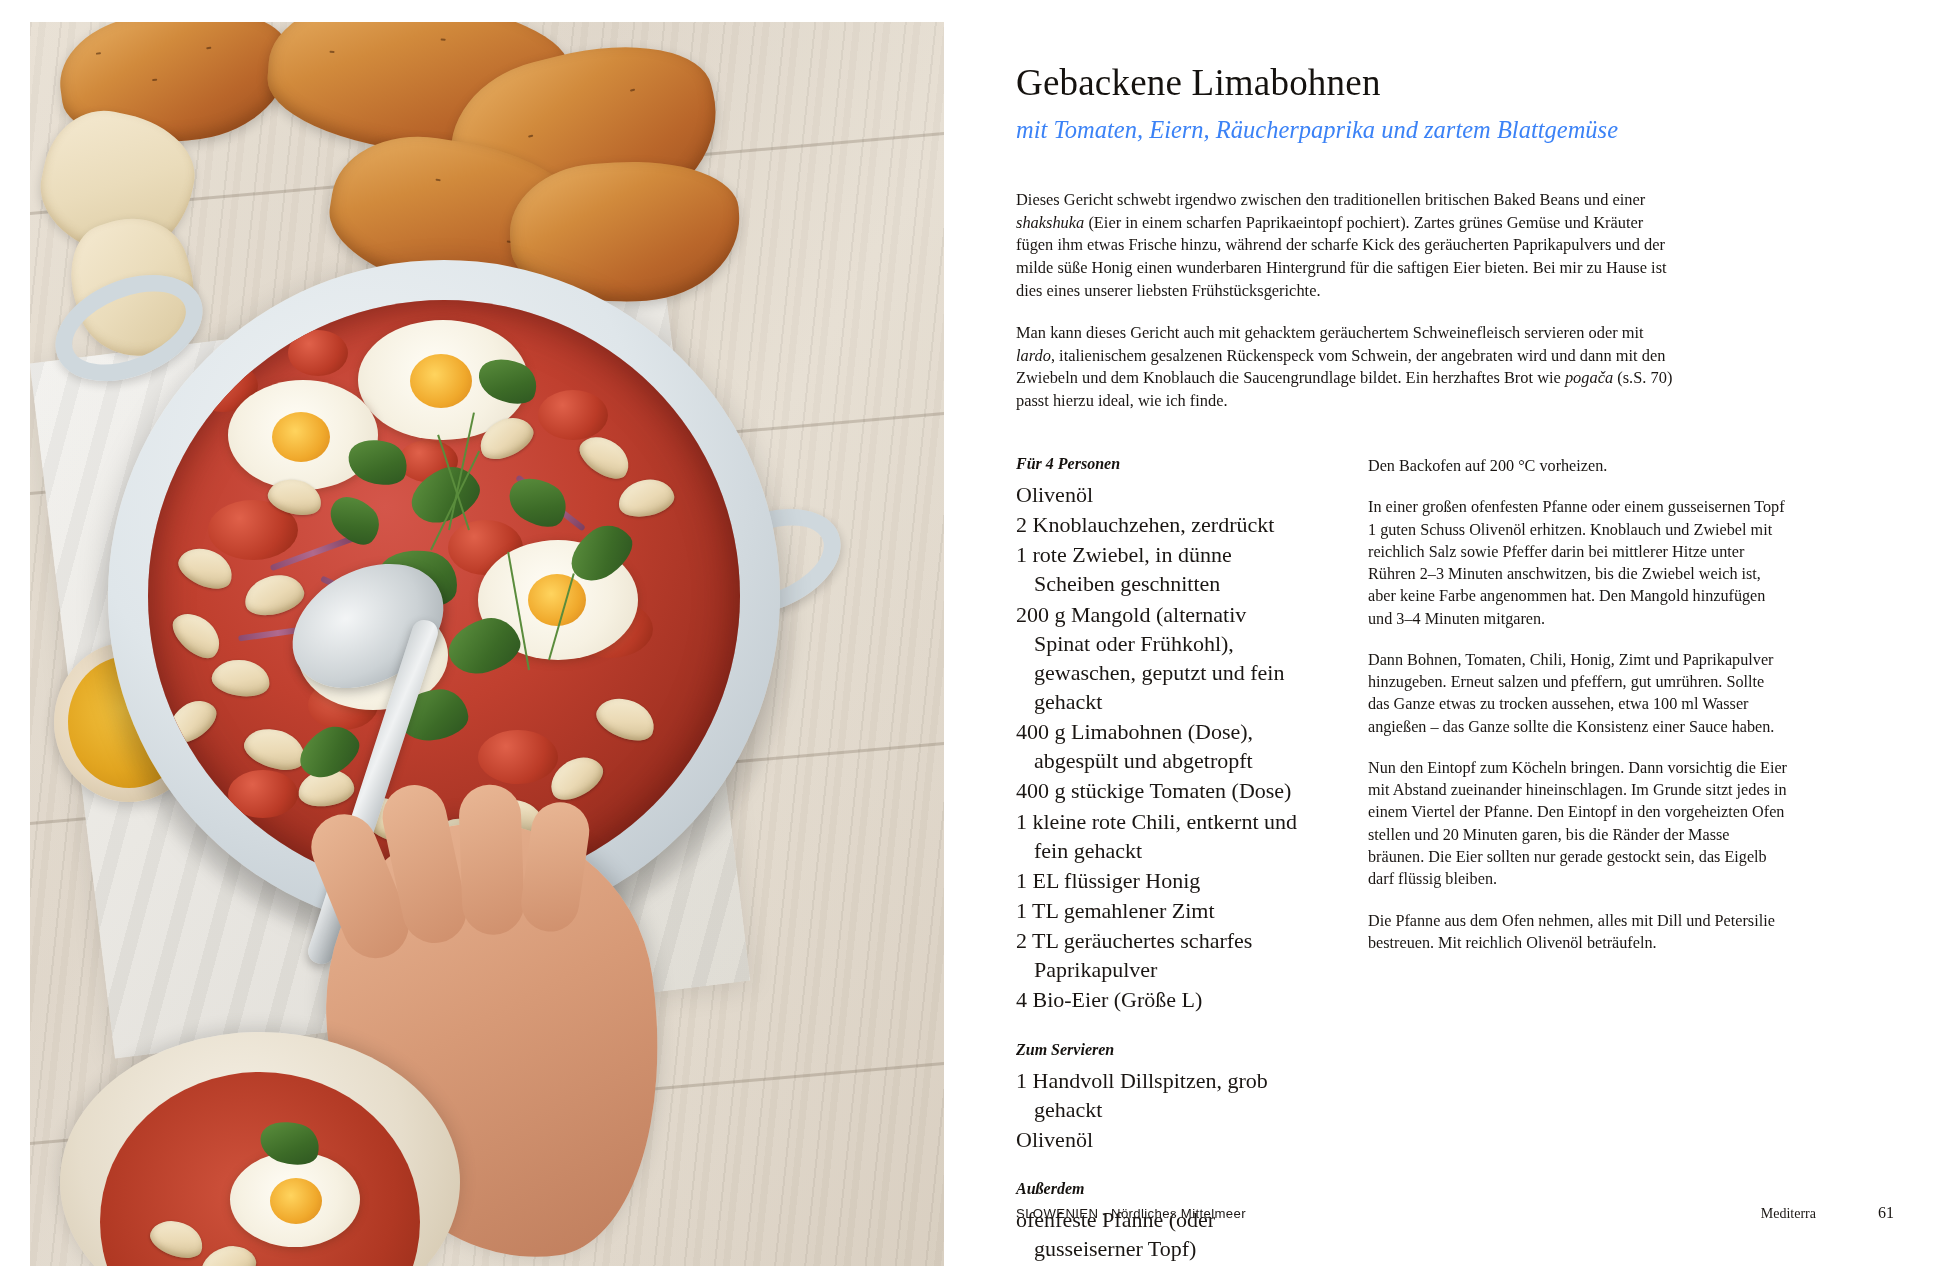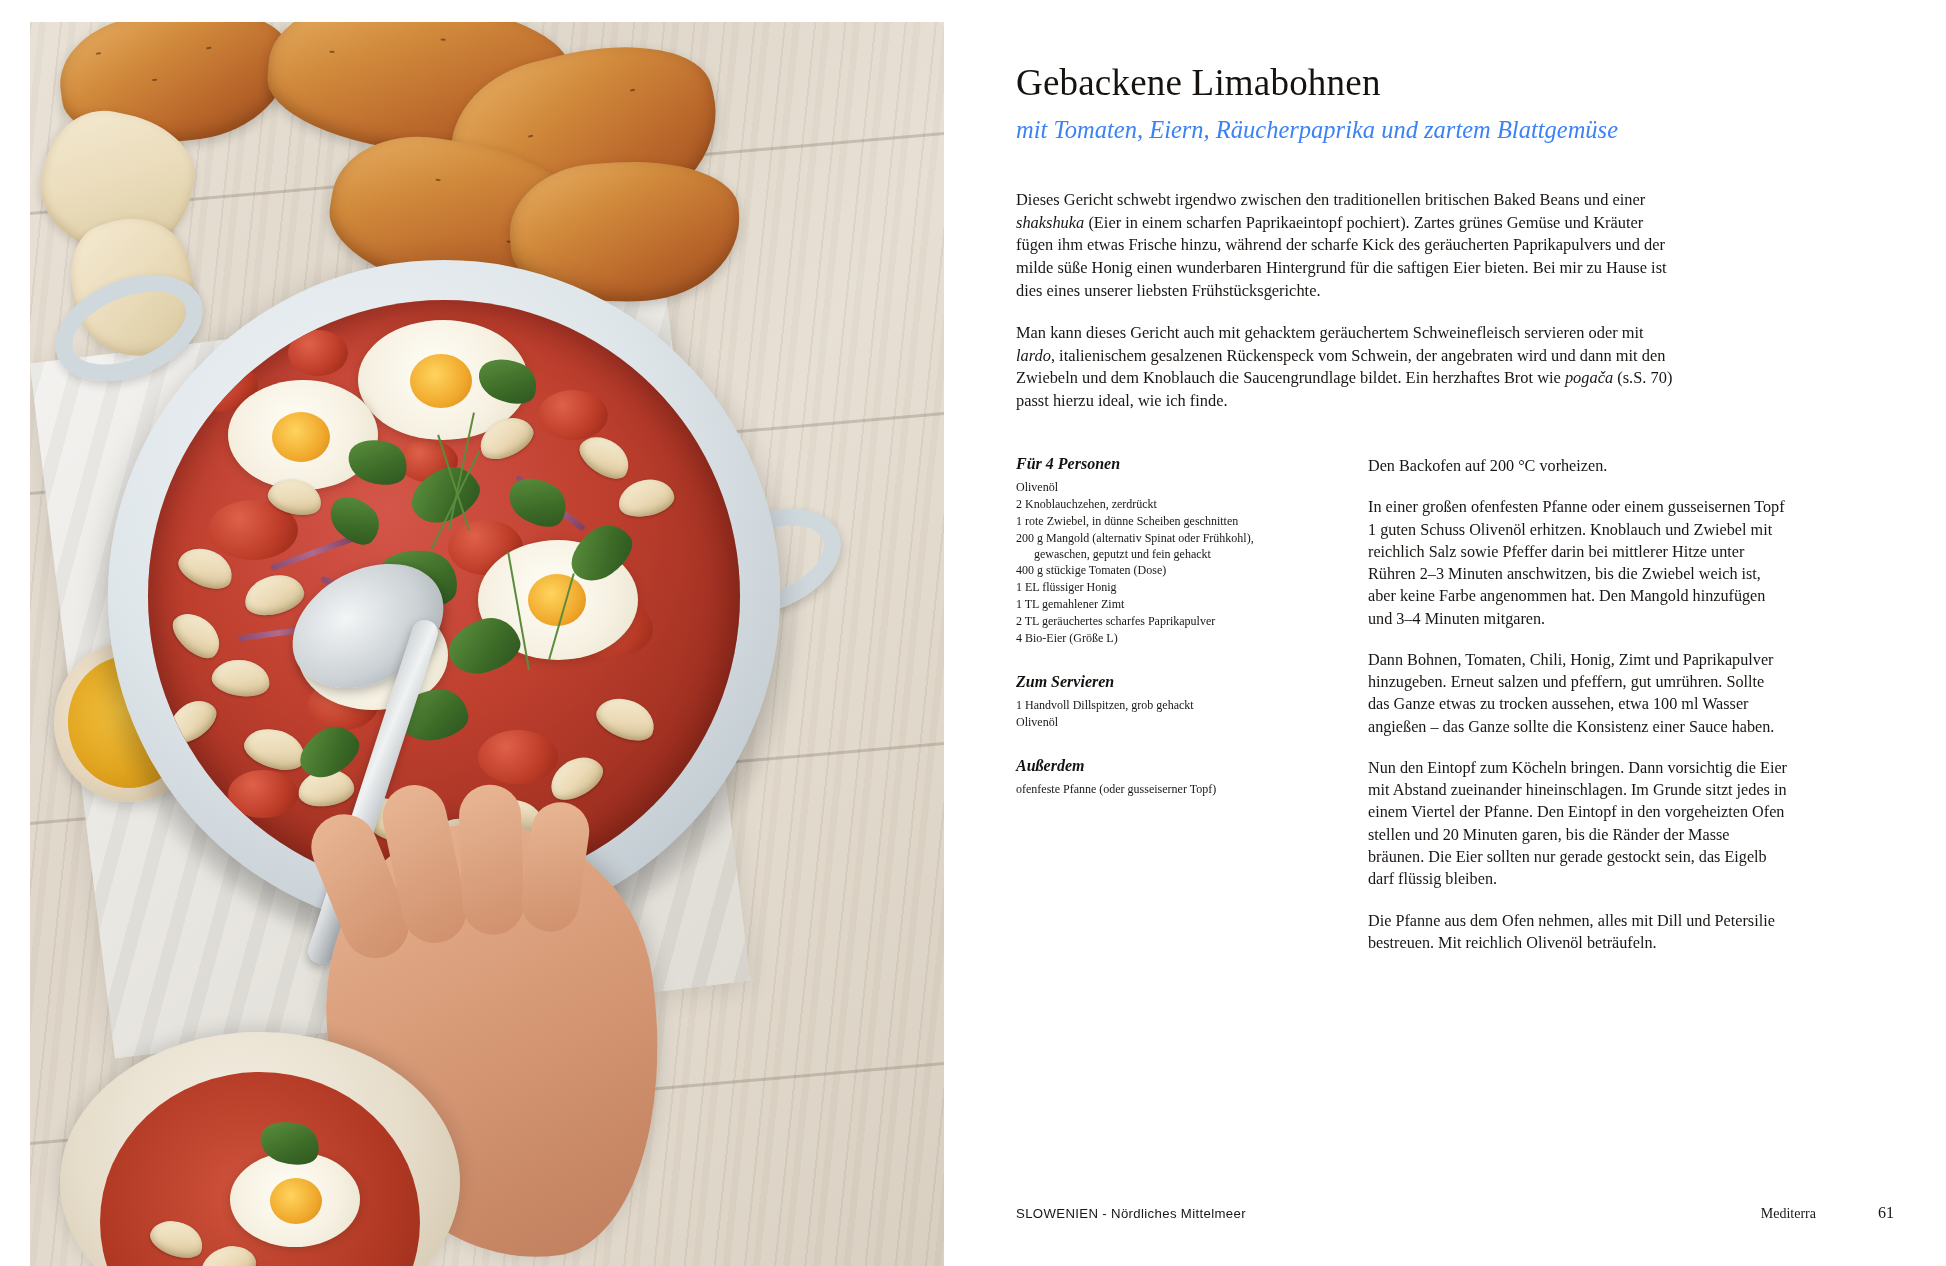--- a/index.html
+++ b/index.html
@@ -289,21 +289,21 @@
     font-size: 16px;
     margin: 0 0 7px 0;
     color: #15120f;
   }
   .ing-list {
     list-style: none;
     margin: 0 0 26px 0;
     padding: 0;
   }
   .ing-list li {
-    font-size: 12px;
+    font-size: 22px;
     line-height: 1.325;
     margin: 0 0 1px 0;
     padding-left: 18px;
     text-indent: -18px;
     color: #1a1613;
   }
   .method p {
     font-size: 16.2px;
     line-height: 1.375;
     margin: 0 0 19px 0;
@@ -480,21 +480,23 @@
 
       <div class="columns">
 
         <div class="col-left">
           <div class="section-head">Für 4 Personen</div>
           <ul class="ing-list">
             <li>Olivenöl</li>
             <li>2 Knoblauchzehen, zerdrückt</li>
             <li>1 rote Zwiebel, in dünne Scheiben geschnitten</li>
             <li>200 g Mangold (alternativ Spinat oder Frühkohl), gewaschen, geputzt und fein gehackt</li>
+            <li>400 g Limabohnen (Dose), abgespült und abgetropft</li>
             <li>400 g stückige Tomaten (Dose)</li>
+            <li>1 kleine rote Chili, entkernt und fein gehackt</li>
             <li>1 EL flüssiger Honig</li>
             <li>1 TL gemahlener Zimt</li>
             <li>2 TL geräuchertes scharfes Paprikapulver</li>
             <li>4 Bio-Eier (Größe L)</li>
           </ul>
 
           <div class="section-head">Zum Servieren</div>
           <ul class="ing-list">
             <li>1 Handvoll Dillspitzen, grob gehackt</li>
             <li>Olivenöl</li>

